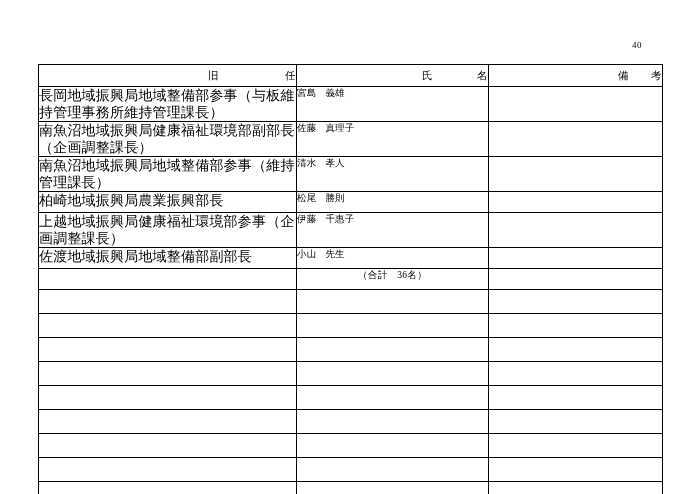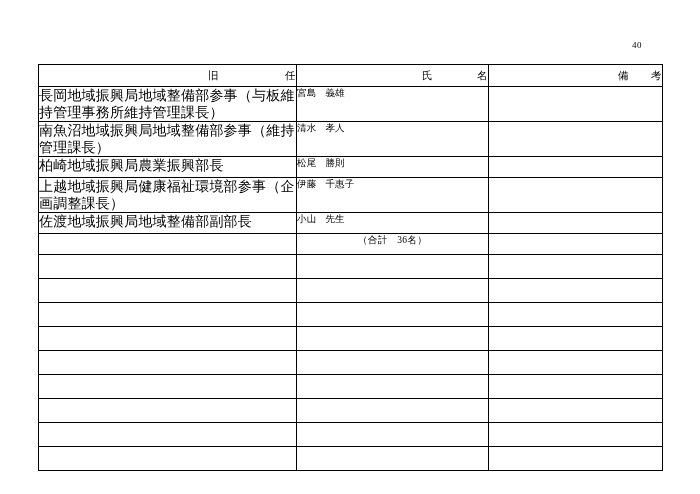--- a/index.html
+++ b/index.html
@@ -115,20 +115,25 @@
         </tr>
       </thead>
       <tbody>
 
         <tr class="row-2line">
           <td class="cell-old">長岡地域振興局地域整備部参事（与板維持管理事務所維持管理課長）</td>
           <td class="cell-name"><span>宮島</span><span class="nm-gap"></span><span>義雄</span></td>
           <td class="cell-note"></td>
         </tr>
 
+        <tr class="row-2line">
+          <td class="cell-old">南魚沼地域振興局健康福祉環境部副部長（企画調整課長）</td>
+          <td class="cell-name"><span>佐藤</span><span class="nm-gap"></span><span>真理子</span></td>
+          <td class="cell-note"></td>
+        </tr>
 
         <tr class="row-1line">
           <td class="cell-old">南魚沼地域振興局地域整備部参事（維持管理課長）</td>
           <td class="cell-name"><span>清水</span><span class="nm-gap"></span><span>孝人</span></td>
           <td class="cell-note"></td>
         </tr>
 
         <tr class="row-1line">
           <td class="cell-old">柏崎地域振興局農業振興部長</td>
           <td class="cell-name"><span>松尾</span><span class="nm-gap"></span><span>勝則</span></td>

